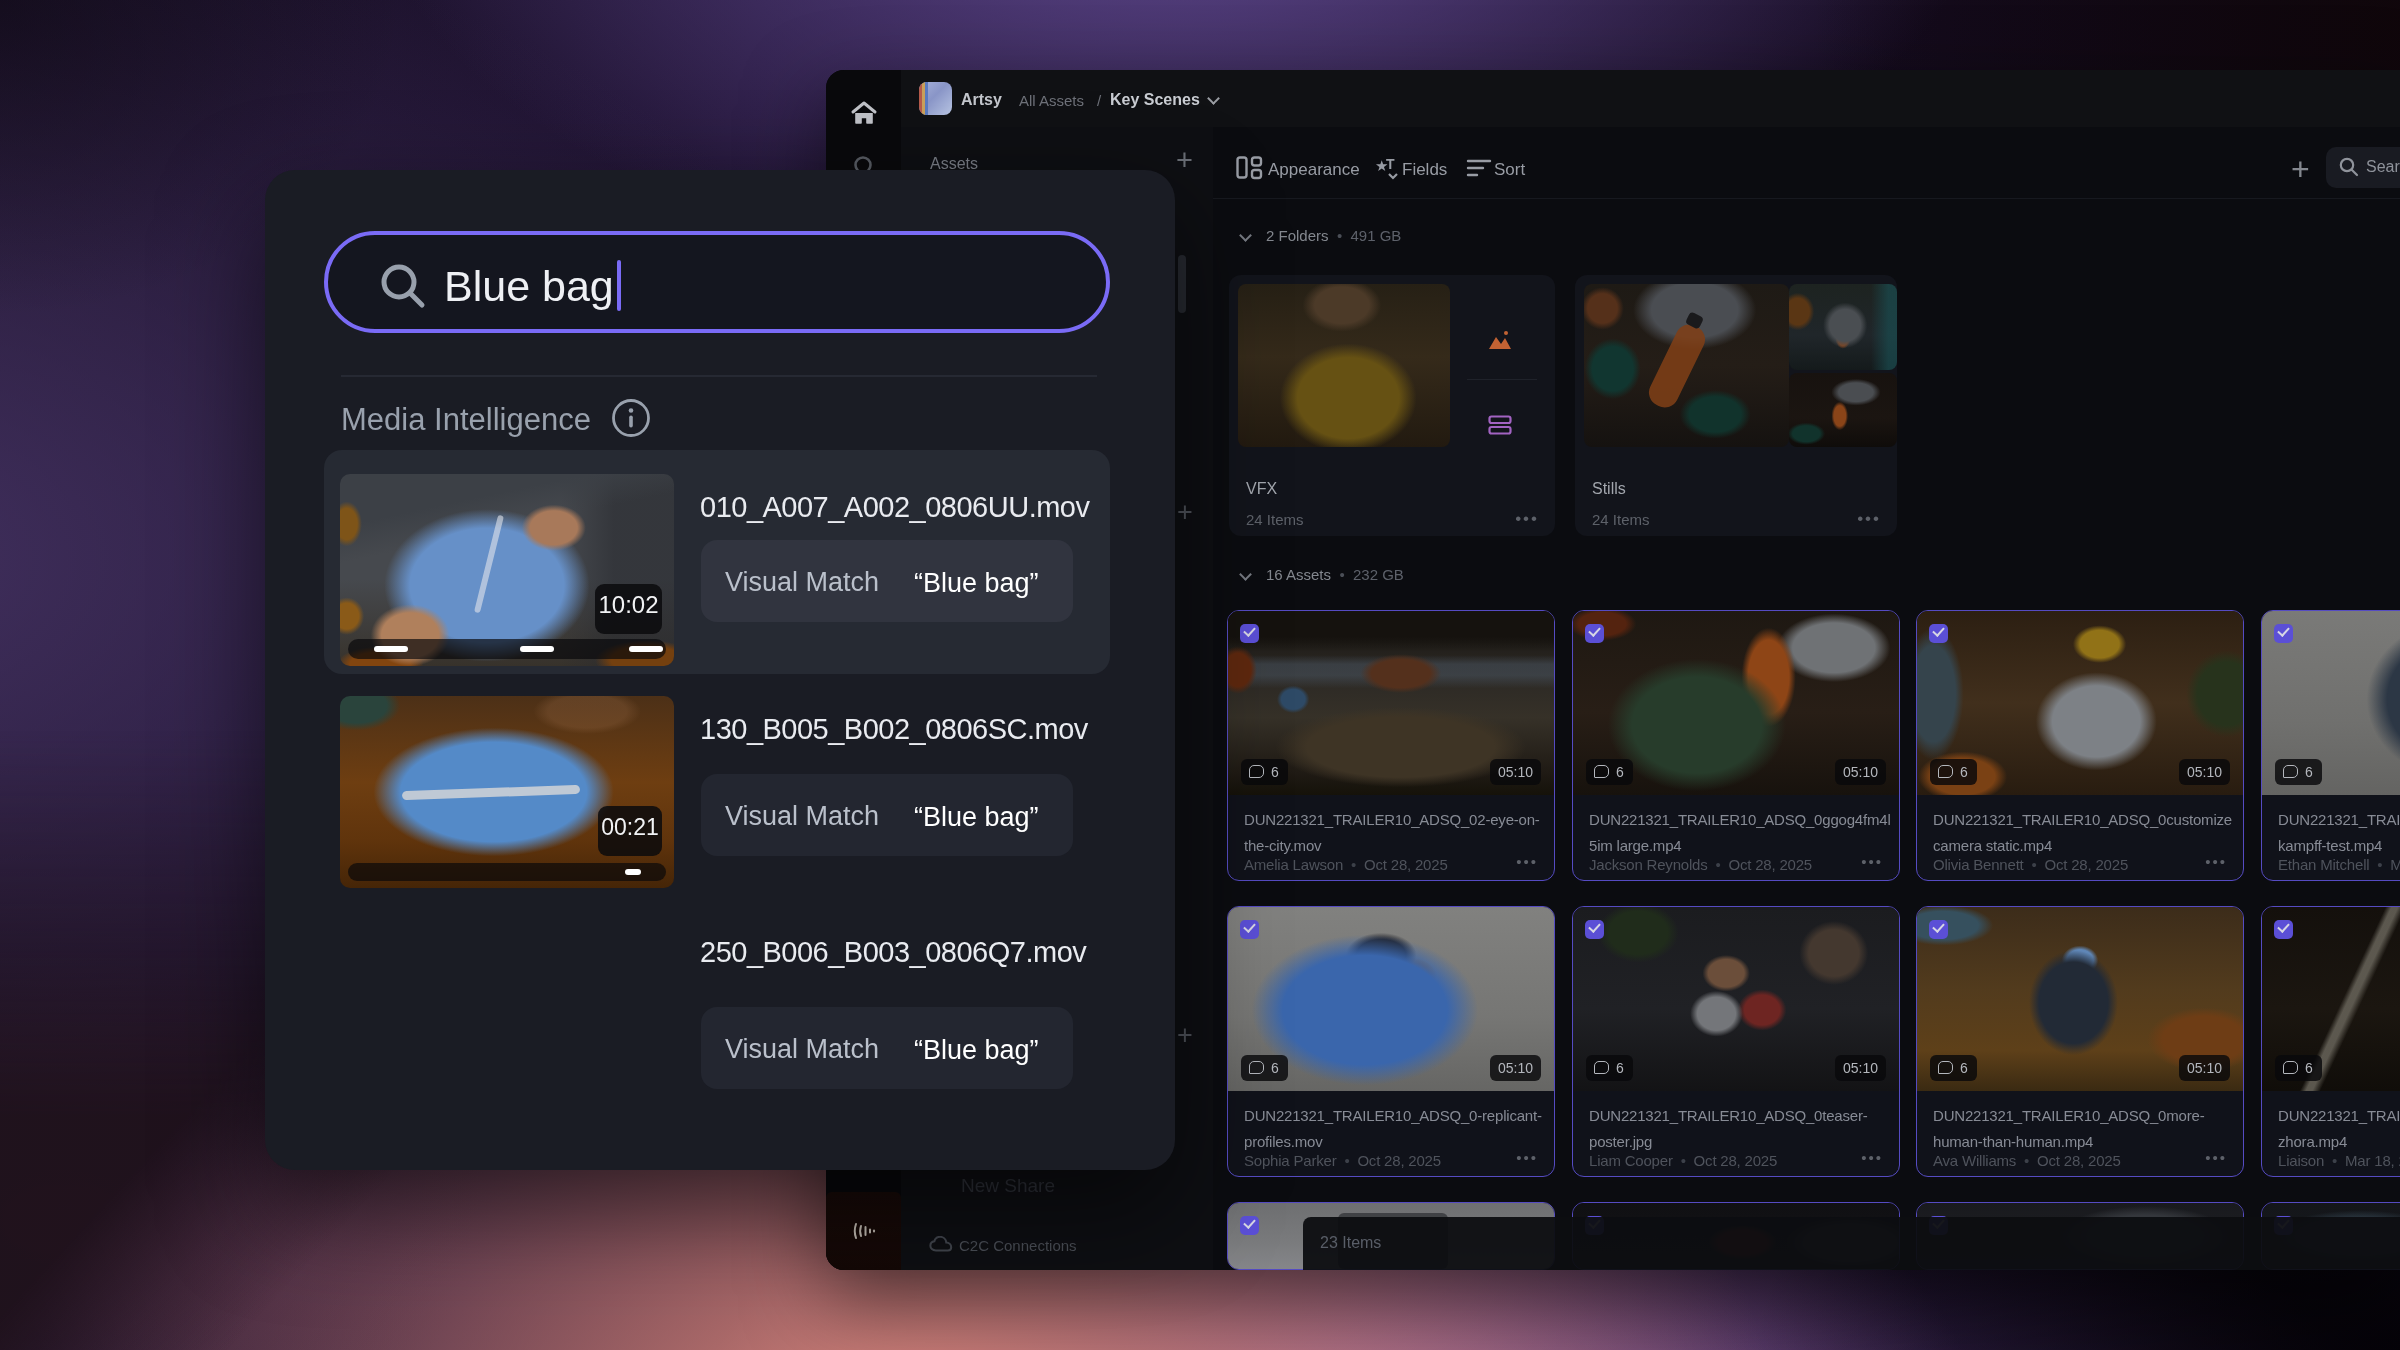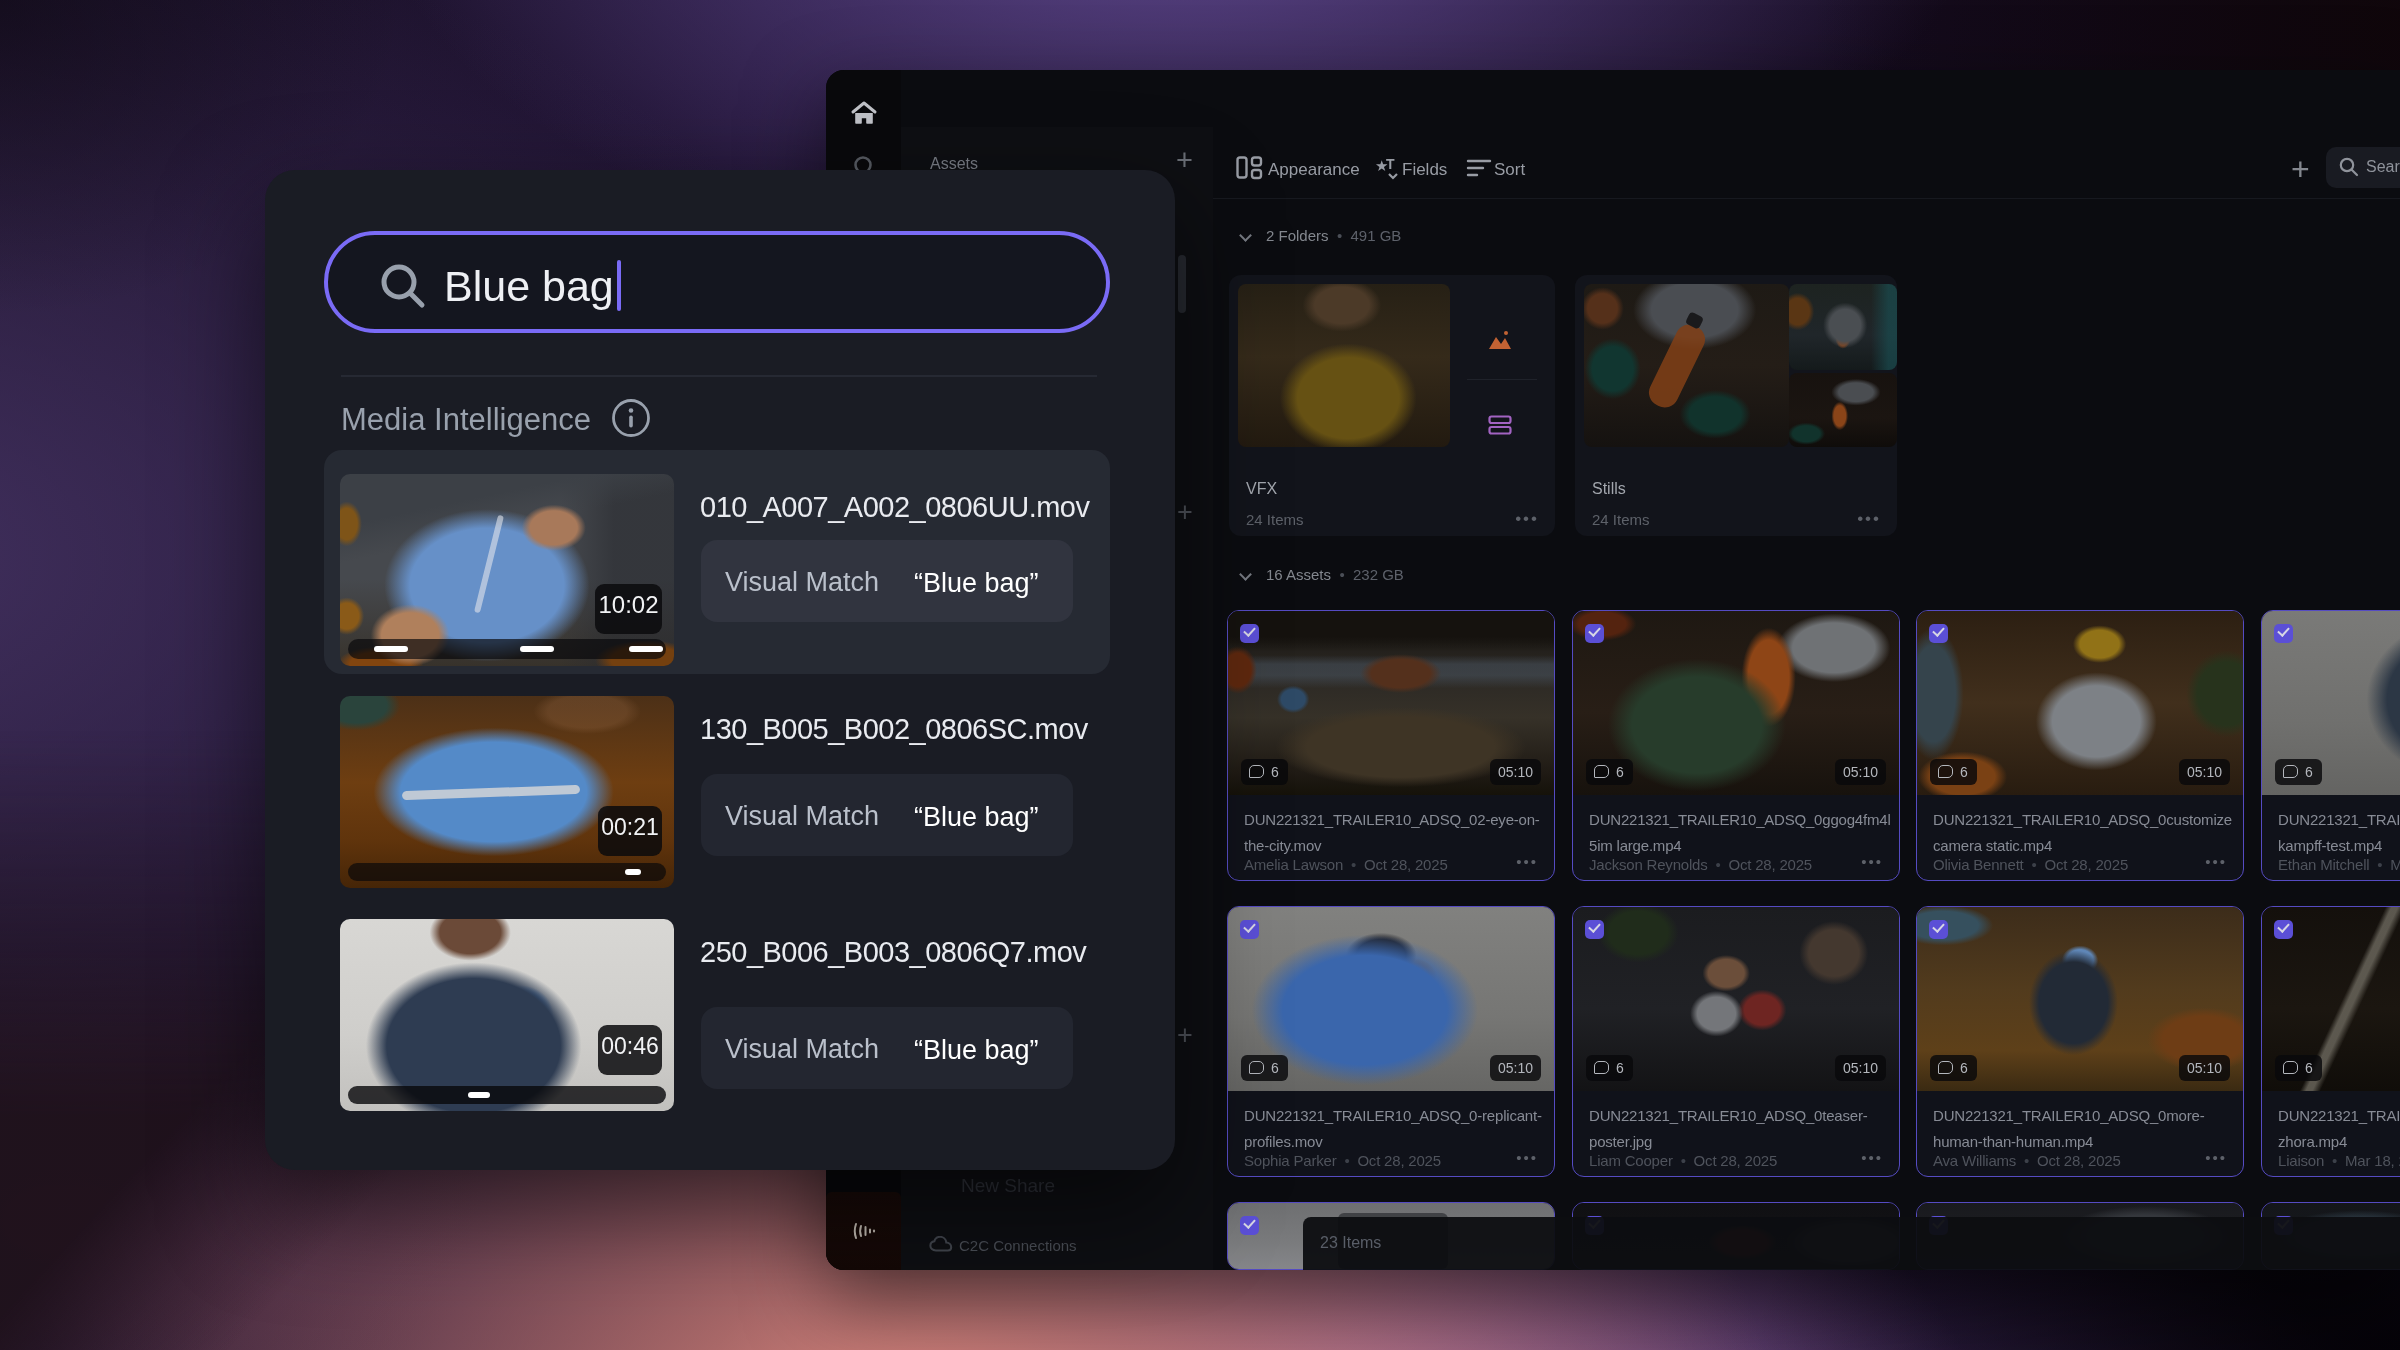--- a/index.html
+++ b/index.html
@@ -115,20 +115,32 @@
     <div class="abs" style="left:0; top:1122px; width:75px; height:78px; background:linear-gradient(180deg, #190b09 0%, #140806 100%); border-radius:6px 6px 0 0;"></div>
     <svg class="abs" style="left:26px; top:1150px;" width="26" height="22" viewBox="0 0 26 22">
       <g stroke="#c4bdb4" stroke-width="2" stroke-linecap="round" fill="none">
         <path d="M4 4 Q1.5 11 4 18"></path>
           <path d="M9 6 Q7.2 11 9 16"></path>
           <line x1="13.5" y1="7" x2="13.5" y2="15"></line>
           <line x1="18" y1="9.5" x2="18" y2="12.5"></line>
           <line x1="22" y1="10.5" x2="22" y2="11.5"></line>
       </g>
     </svg>
+  </div>
+  <div class="header">
+    <div class="appicon">
+        <i style="left:0; background:#b55a4a;"></i>
+        <i style="left:3px; background:#c9a05a;"></i>
+        <i style="left:6px; background:#5a7ac0;"></i>
+      </div>
+    <div class="crumb" style="left:60px; top:21px;">Artsy</div>
+    <div class="crumb2" style="left:118px; top:22px;">All Assets</div>
+    <div class="crumb2" style="left:196px; top:22px;">/</div>
+    <div class="crumb" style="left:209px; top:21px; color:#c9ccd2;">Key Scenes</div>
+    <div class="chev" style="left:308px; top:24px;"></div>
   </div>
   <div class="sidebar">
     <div class="abs" style="left:29px; top:28px; font-size:16px; color:#787c84;">Assets</div>
     <div class="abs" style="left:275px; top:17px; font-size:29px; color:#6a6e76; font-weight:300;">+</div>
     <div class="abs" style="left:277px; top:128px; width:8px; height:58px; background:#272a31; border-radius:4px;"></div>
     <div class="abs" style="left:276px; top:370px; font-size:27px; color:#51555d; font-weight:300;">+</div>
     <div class="abs" style="left:276px; top:893px; font-size:27px; color:#51555d; font-weight:300;">+</div>
     <div class="abs" style="left:60px; top:1048px; font-size:19px; color:#2f323a;">New Share</div>
     <svg class="abs" style="left:28px; top:1109px;" width="24" height="17" viewBox="0 0 28 20">
       <path d="M8 17 C4 17 1.5 14.5 1.5 11.5 C1.5 8.8 3.5 6.6 6.2 6.2 C7 3.2 9.8 1 13 1 C16.8 1 19.9 3.9 20.2 7.6 C23.5 7.9 26 10.3 26 13.2 C26 15.3 24.3 17 22 17 Z" fill="none" stroke="#42464e" stroke-width="2.4"></path>
@@ -416,28 +428,18 @@
     <div class="scrub" style="height:18px;">
         <div class="dash" style="left:277px; width:16px; top:6px;"></div>
       </div>
   </div>
   <div class="pname" style="top:543px;">130_B005_B002_0806SC.mov</div>
   <div class="chip" style="top:604px;">
       <b>Visual Match</b>
       <i>“Blue bag”</i>
     </div>
 
-  <div class="pthumb" style="top:749px; background:
-    radial-gradient(19% 23% at 39% 7%, #6b4a38 0 48%, rgba(0,0,0,0) 64%),
-    radial-gradient(52% 70% at 40% 66%, #2e3c52 0 50%, rgba(0,0,0,0) 62%),
-    radial-gradient(16% 25% at 54% 50%, #417ac2 0 48%, rgba(0,0,0,0) 62%),
-    linear-gradient(180deg, #d8d7d4 0%, #cfcecb 60%, #c2c1be 100%);">
-    <div class="ppill" style="right:12px; bottom:36px; width:64px; line-height:42px; font-size:23px;">00:46</div>
-    <div class="scrub" style="height:18px; background:rgba(8,8,10,.8);">
-        <div class="dash" style="left:120px; width:22px; top:6px;"></div>
-      </div>
-  </div>
   <div class="pname" style="top:766px;">250_B006_B003_0806Q7.mov</div>
   <div class="chip" style="top:837px;">
       <b>Visual Match</b>
       <i>“Blue bag”</i>
     </div>
 </div>
 
 </body></html>

